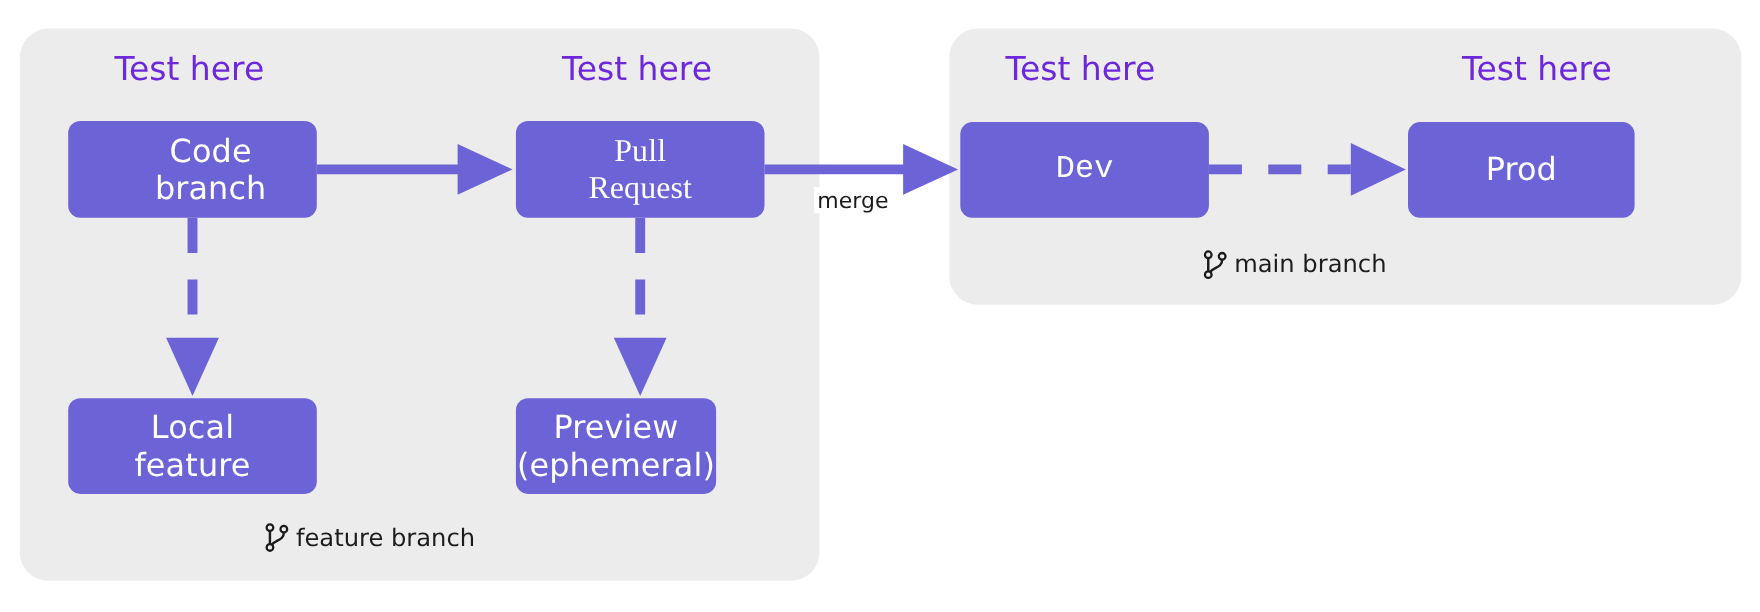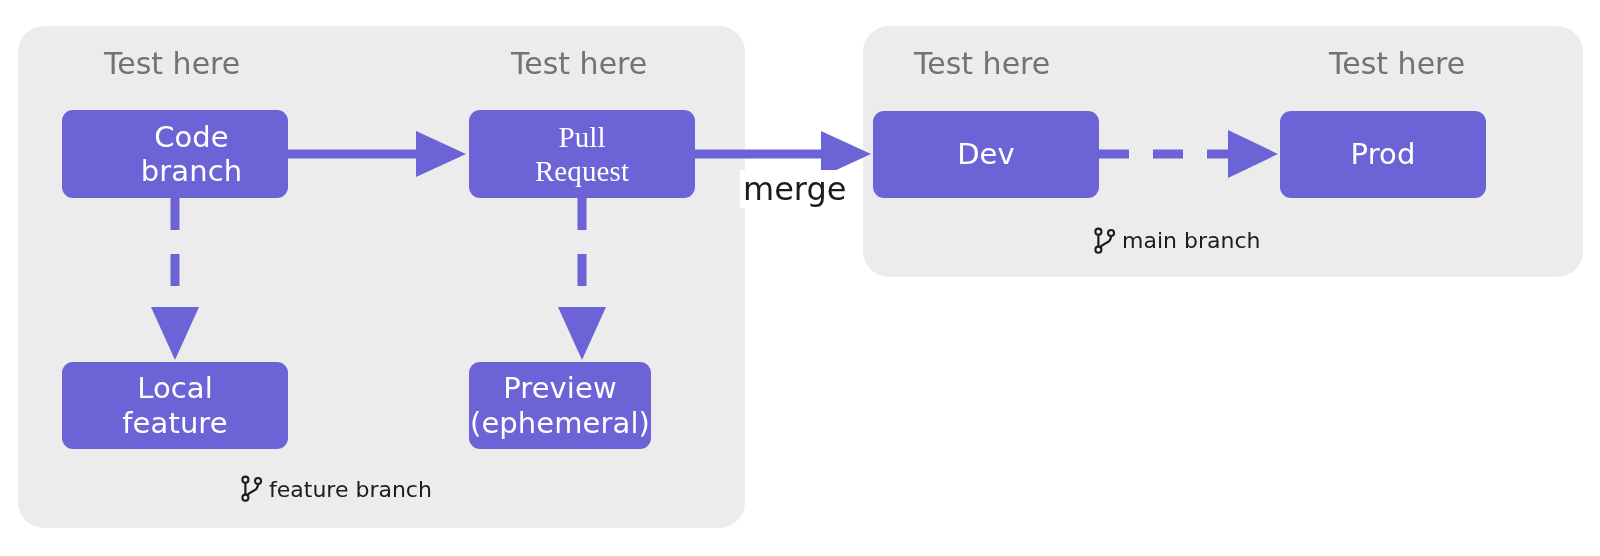--- a/index.html
+++ b/index.html
@@ -52,28 +52,28 @@
     line-height: 1.18;
     box-sizing: border-box;
     letter-spacing: 0.1px;
   }
   .node .lbl { white-space: pre-line; }
 
   #node-code-branch { left: 62px;   top: 110px; width: 226px; height: 88px; padding-left: 33px; }
   #node-pull-request{ left: 469px;  top: 110px; width: 226px; height: 88px; font-family: Liberation Serif, serif; }
   #node-local-machine{left: 62px;   top: 362px; width: 226px; height: 87px; }
   #node-preview     { left: 469px;  top: 362px; width: 182px; height: 87px; }
-  #node-dev         { left: 873px;  top: 111px; width: 226px; height: 87px; }
+  #node-dev         { left: 873px;  top: 111px; width: 226px; height: 87px; font-family: Liberation Mono, monospace; }
   #node-prod        { left: 1280px; top: 111px; width: 206px; height: 87px; }
 
   
   .caption {
     position: absolute;
     font-size: 30px;
-    color: #737373;
+    color: #6d28d9;
     white-space: nowrap;
   }
   #caption-code-branch  { left: 104px;  top: 46px; }
   #caption-pull-request { left: 511px;  top: 46px; }
   #caption-dev          { left: 914px;  top: 46px; }
   #caption-prod         { left: 1329px; top: 46px; }
 
   
   .branch-label {
     position: absolute;
@@ -93,21 +93,21 @@
     flex: 0 0 auto;
     position: relative;
     top: 1px;
   }
 
   
   #label-merge {
     position: absolute;
     left: 740px;
     top: 170px;
-    font-size: 32px;
+    font-size: 20px;
     color: #1c1c1c;
     background: #ffffff;
     padding: 0 3px;
     white-space: nowrap;
   }
 
   
   #edges {
     position: absolute;
     left: 0; top: 0;

